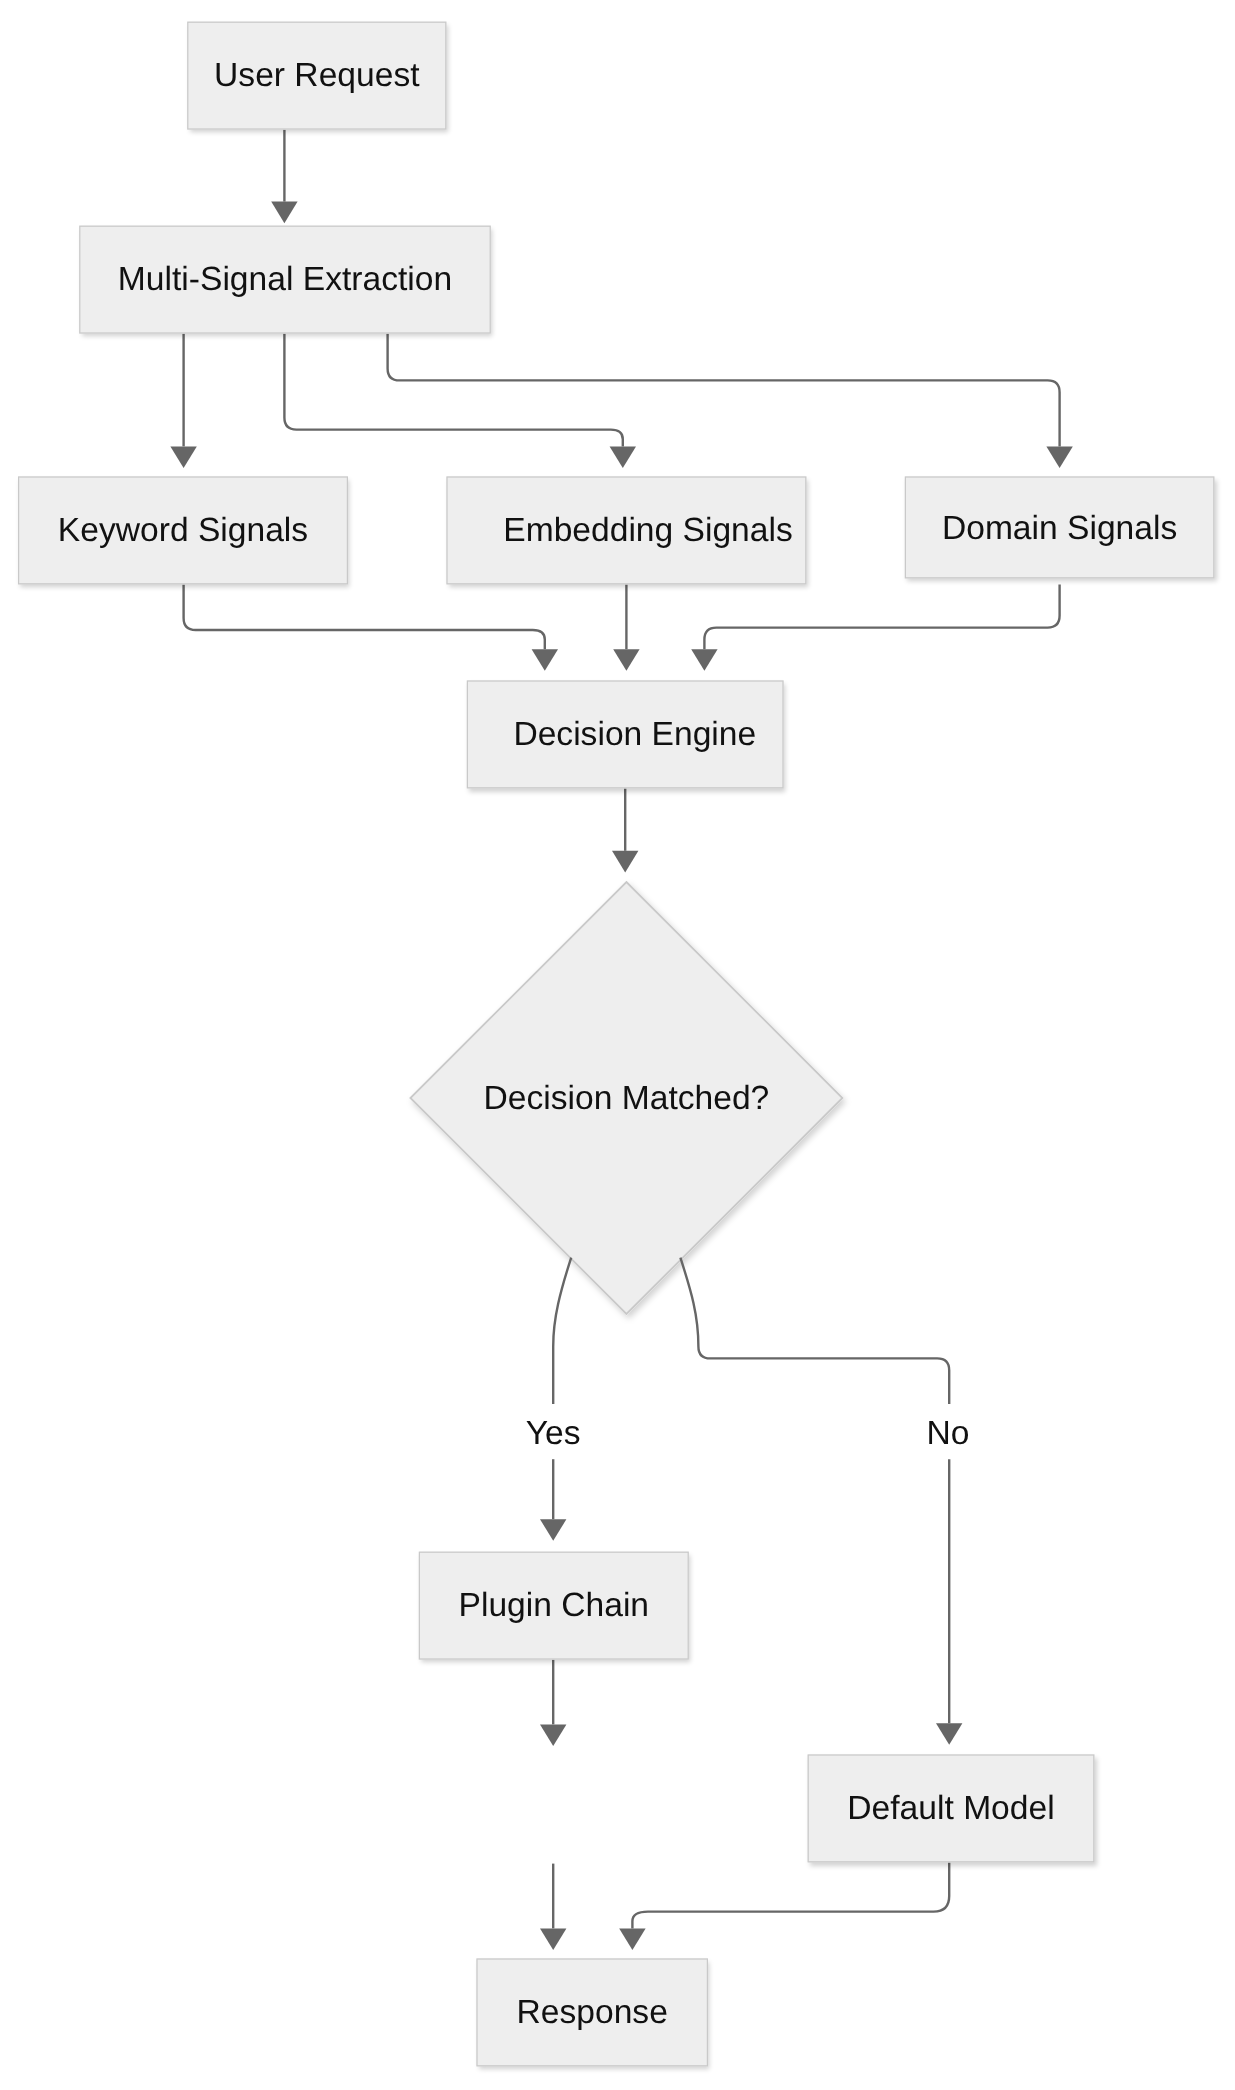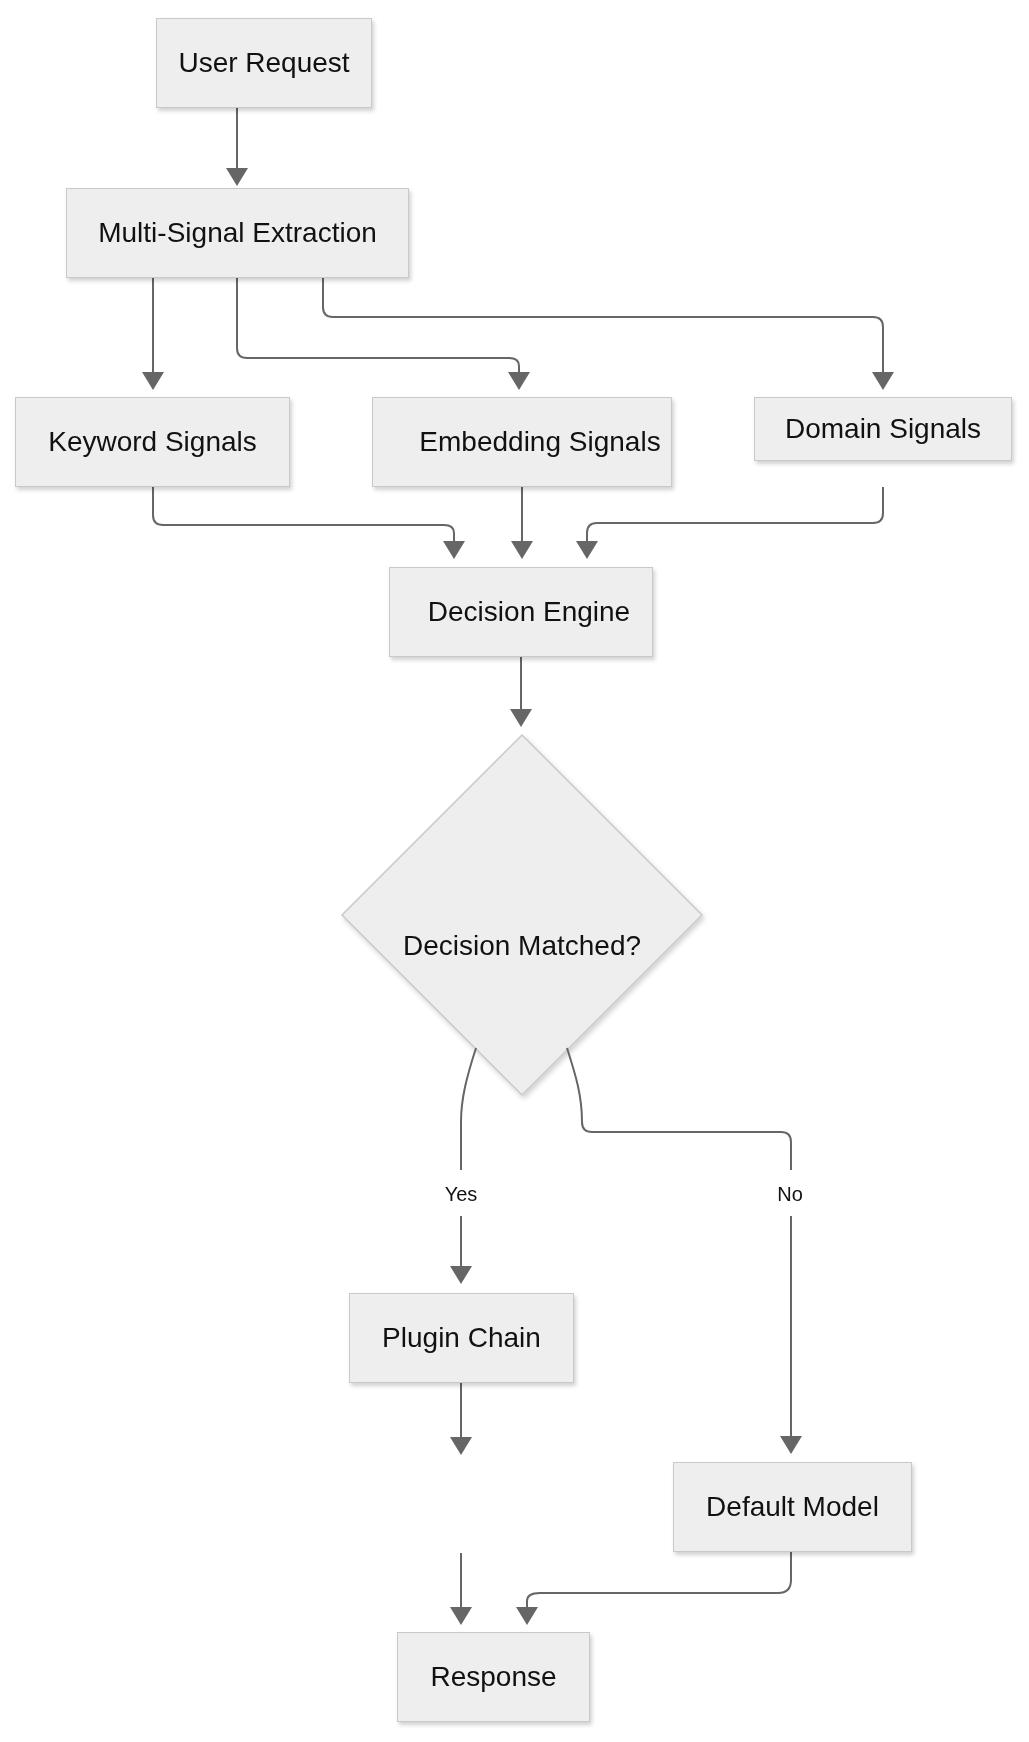--- a/index.html
+++ b/index.html
@@ -30,26 +30,25 @@
     display:flex;align-items:center;justify-content:center;
     font-size:28px;color:var(--text);
     white-space:nowrap;
     text-align:center;
   }
   .diamond-label{
     position:absolute;
     display:flex;align-items:center;justify-content:center;
     font-size:28px;color:var(--text);
     white-space:nowrap;
-    margin-top:31px;
   }
   .edge-label{
     position:absolute;
     display:flex;align-items:center;justify-content:center;
-    font-size:20px;color:var(--text);
+    font-size:28px;color:var(--text);
     background:var(--bg);
     white-space:nowrap;
   }
 </style>
 </head>
 <body>
 
 <div class="canvas">
 
   <svg class="edges" width="1029" height="1742" viewBox="0 0 1029 1742">
@@ -146,21 +145,21 @@
   </div>
 
   <div class="node" style="left:15px;top:397px;width:275px;height:90px;">
     <span>Keyword Signals</span>
   </div>
 
   <div class="node" style="left:372px;top:397px;width:300px;height:90px;padding-left:36px;">
     <span>Embedding Signals</span>
   </div>
 
-  <div class="node" style="left:754px;top:397px;width:258px;height:64px;">
+  <div class="node" style="left:754px;top:397px;width:258px;height:85px;">
     <span>Domain Signals</span>
   </div>
 
   <div class="node" style="left:389px;top:567px;width:264px;height:90px;padding-left:16px;">
     <span>Decision Engine</span>
   </div>
 
   <div class="diamond-label" style="left:382px;top:898px;width:280px;height:34px;">
     <span>Decision Matched?</span>
   </div>

